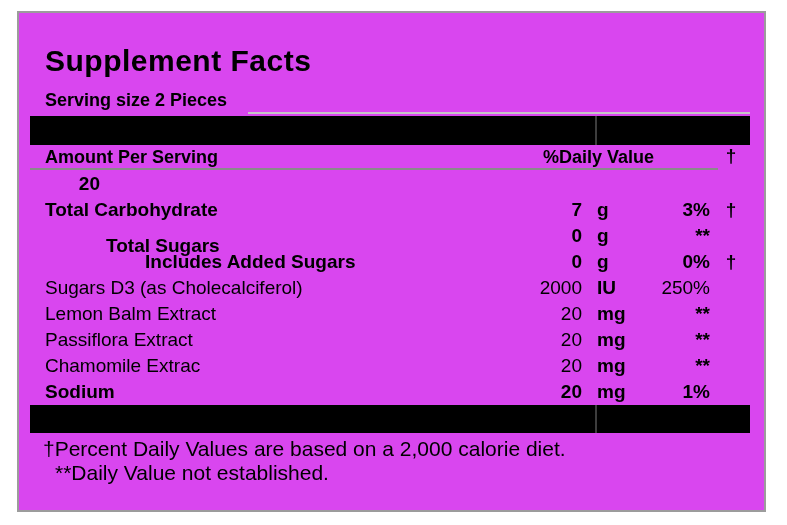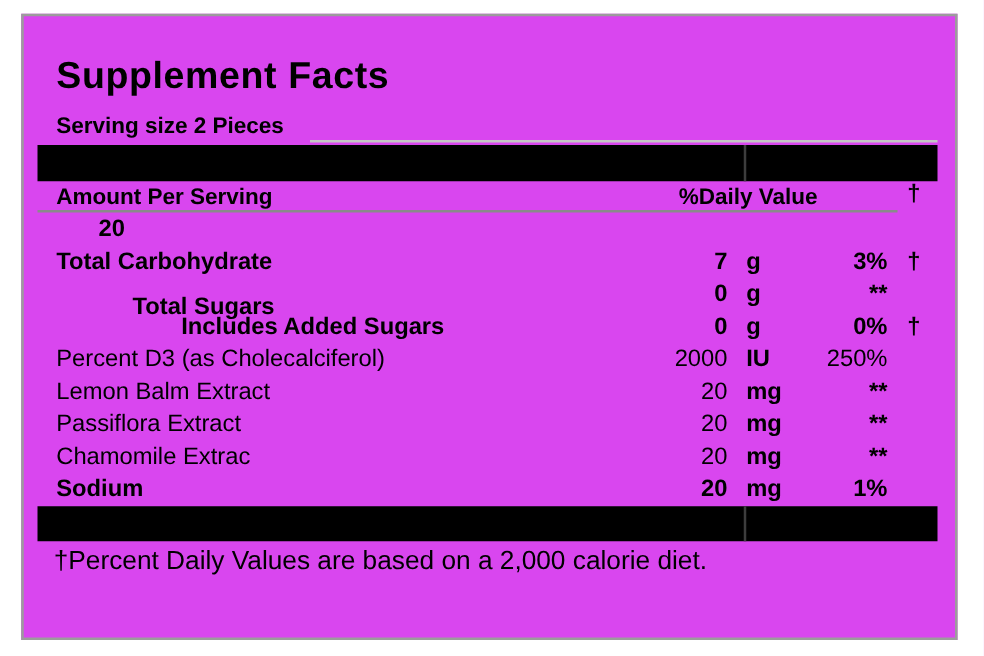--- a/index.html
+++ b/index.html
@@ -79,21 +79,21 @@
 
   <div class="row">
     <span class="c-label ind2 b">Includes Added Sugars</span>
     <span class="c-amt b">0</span>
     <span class="c-unit">g</span>
     <span class="c-pct b">0%</span>
     <span class="c-dag">†</span>
   </div>
 
   <div class="row">
-    <span class="c-label ind0">Percent D3 (as Cholecalciferol)</span>
+    <span class="c-label ind0">Sugars D3 (as Cholecalciferol)</span>
     <span class="c-amt">2000</span>
     <span class="c-unit">IU</span>
     <span class="c-pct">250%</span>
     <span class="c-dag"></span>
   </div>
 
   <div class="row">
     <span class="c-label ind0">Lemon Balm Extract</span>
     <span class="c-amt">20</span>
     <span class="c-unit">mg</span>
@@ -125,15 +125,16 @@
     <span class="c-dag"></span>
   </div>
 </div>
 
   <div class="abs bar bar2">
     <div class="seam"></div>
   </div>
 
   <div class="abs footnotes">
     <div class="fn1">†Percent Daily Values are based on a 2,000 calorie diet.</div>
+    <div class="fn2">**Daily Value not established.</div>
   </div>
 
 </div>
 
 </body></html>

